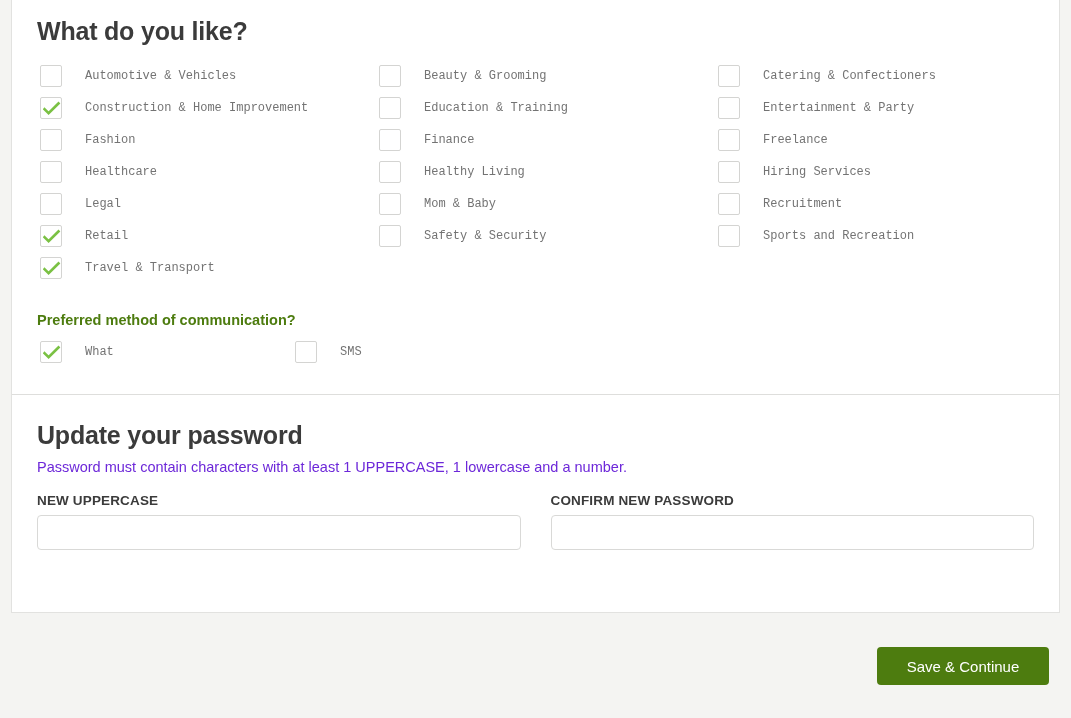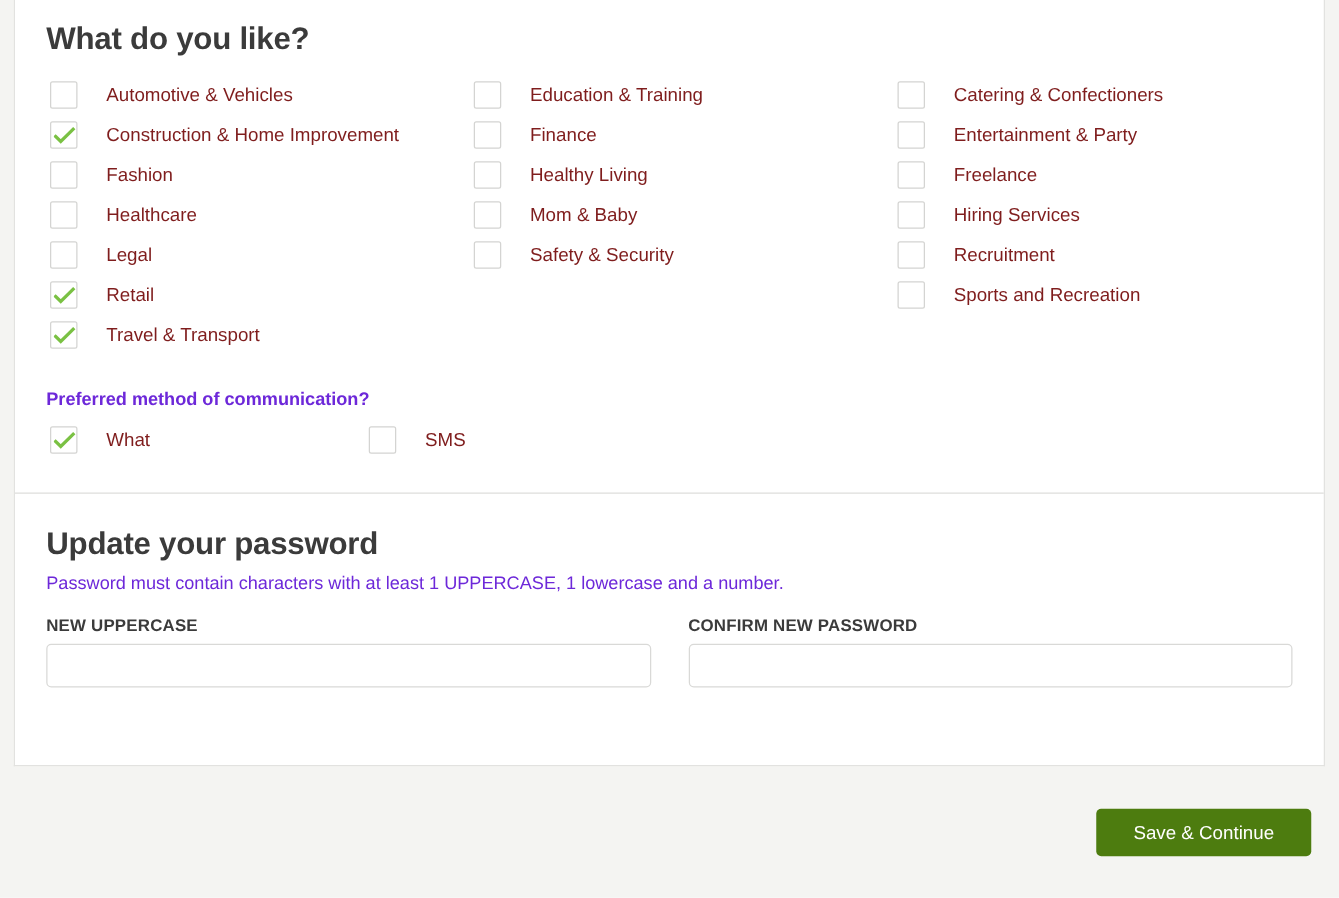--- a/index.html
+++ b/index.html
@@ -49,21 +49,21 @@
 
   .help-text {
     margin: 0 0 18px 0;
     font-size: 14.5px;
     color: #6d28d9;
   }
 
   .sub-label {
     font-size: 14.5px;
     font-weight: bold;
-    color: #6d28d9;
+    color: #4d7c0f;
     margin: 0 0 8px 0;
   }
 
   
   .cb-grid {
     display: grid;
     grid-template-columns: 339px 339px 1fr;
     column-gap: 0;
   }
   .cb-col { display: flex; flex-direction: column; }
@@ -86,24 +86,25 @@
     display: inline-block;
   }
   .cbox svg {
     position: absolute;
     left: 2px; top: 3px;
     display: none;
   }
   .cbox.checked svg { display: block; }
 
   .cb-label {
-    font-size: 15px;
-    color: #7f1d1d;
+    font-size: 12px;
+    color: #737373;
     margin-left: 23px;
     white-space: nowrap;
+    font-family: Liberation Mono, monospace;
   }
 
   
   .comms-grid {
     display: grid;
     grid-template-columns: 255px 1fr;
   }
 
   
   .field-grid {
@@ -206,20 +207,24 @@
                 <svg width="18" height="16" viewBox="0 0 18 16">
                   <path d="M1.5 8.2 L5.6 12.2 L15.5 2.4" stroke="#7ac143" stroke-width="2.6" fill="none" stroke-linecap="square"></path>
                 </svg>
               </span>
               <span class="cb-label">Travel &amp; Transport</span>
             </div>
           </div>
         <div class="cb-col" id="col2">
             <div class="cb-row">
               <span class="cbox"></span>
+              <span class="cb-label">Beauty &amp; Grooming</span>
+            </div>
+            <div class="cb-row">
+              <span class="cbox"></span>
               <span class="cb-label">Education &amp; Training</span>
             </div>
             <div class="cb-row">
               <span class="cbox"></span>
               <span class="cb-label">Finance</span>
             </div>
             <div class="cb-row">
               <span class="cbox"></span>
               <span class="cb-label">Healthy Living</span>
             </div>

